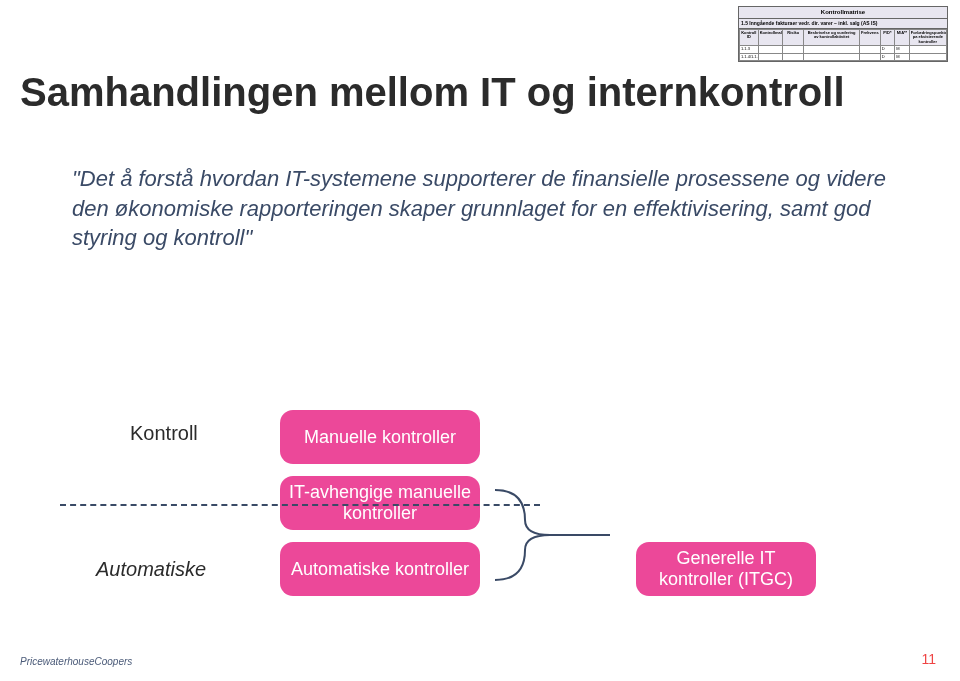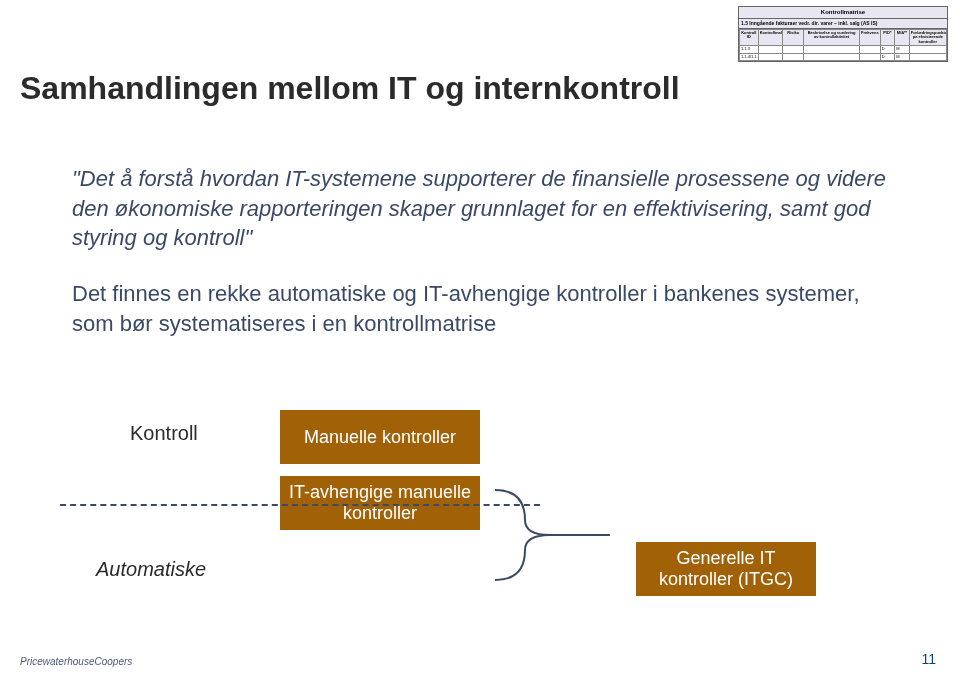--- a/index.html
+++ b/index.html
@@ -41,21 +41,21 @@
     vertical-align: top;
     overflow: hidden;
   }
   .matrix-fig th { background: #e8e6f0; text-align: center; font-weight: bold; }
 
   
   .title {
     position: absolute;
     top: 70px;
     left: 20px;
-    font-size: 32px;
+    font-size: 40px;
     color: #2b2b2b;
   }
 
   
   .body-text {
     position: absolute;
     top: 164px;
     left: 72px;
     width: 820px;
     color: #3a4a66;
@@ -76,29 +76,30 @@
   .row-label {
     position: absolute;
     font-size: 20px;
     color: #2b2b2b;
   }
   .lbl-top { top: 12px; left: 40px; }
   .lbl-bot { top: 148px; left: 6px; font-style: italic; }
 
   .box {
     position: absolute;
-    background: #a16207;
+    background: #ec4899;
     color: #fff;
     font-size: 18px;
     text-align: center;
     display: flex;
     align-items: center;
     justify-content: center;
     padding: 4px 8px;
     line-height: 1.15;
+    border-radius: 13px;
   }
   .box.b1 { top: 0;   left: 190px; width: 200px; height: 54px; }
   .box.b2 { top: 66px;left: 190px; width: 200px; height: 54px; padding-left: 8px; }
   .box.b3 { top: 132px;left: 190px; width: 200px; height: 54px; }
   .box.b4 { top: 132px;left: 530px; width: 180px; height: 54px; margin-left: 16px; }
 
   
   .dashed-line {
     position: absolute;
     top: 94px;
@@ -123,21 +124,21 @@
     left: 20px;
     font-size: 10px;
     font-style: italic;
     color: #4a5a78;
   }
   .footer-right {
     position: absolute;
     bottom: 14px;
     right: 24px;
     font-size: 14px;
-    color: #0c4a6e;
+    color: #ef4444;
   }
 </style>
 </head>
 <body>
 
 <div class="slide">
 
   <div class="matrix-fig">
     <div class="hdr1">Kontrollmatrise</div>
     <div class="hdr2">1.5 Inngående fakturaer vedr. dir. varer – inkl. salg (AS IS)</div>
@@ -186,29 +187,29 @@
           <td></td>
         </tr>
       </tbody>
     </table>
   </div>
 
   <h1 class="title">Samhandlingen mellom IT og internkontroll</h1>
 
   <div class="body-text">
     <p class="quote">"Det å forstå hvordan IT-systemene supporterer de finansielle prosessene og videre den økonomiske rapporteringen skaper grunnlaget for en effektivisering, samt god styring og kontroll"</p>
-    <p class="para">Det finnes en rekke automatiske og IT-avhengige kontroller i bankenes systemer, som bør systematiseres i en kontrollmatrise</p>
   </div>
 
   <div class="diagram">
     <div class="row-label lbl-top">Kontroll</div>
     <div class="row-label lbl-bot">Automatiske</div>
 
     <div class="box b1">Manuelle kontroller</div>
     <div class="box b2">IT-avhengige manuelle kontroller</div>
+    <div class="box b3">Automatiske kontroller</div>
     <div class="box b4">Generelle IT kontroller (ITGC)</div>
 
     <div class="dashed-line"></div>
 
     <div class="connector">
       <svg viewBox="0 0 115 110">
         <path d="M0 10 Q30 10 30 40 Q30 55 55 55 Q30 55 30 70 Q30 100 0 100"></path>
         <path d="M55 55 L115 55"></path>
       </svg>
     </div>

